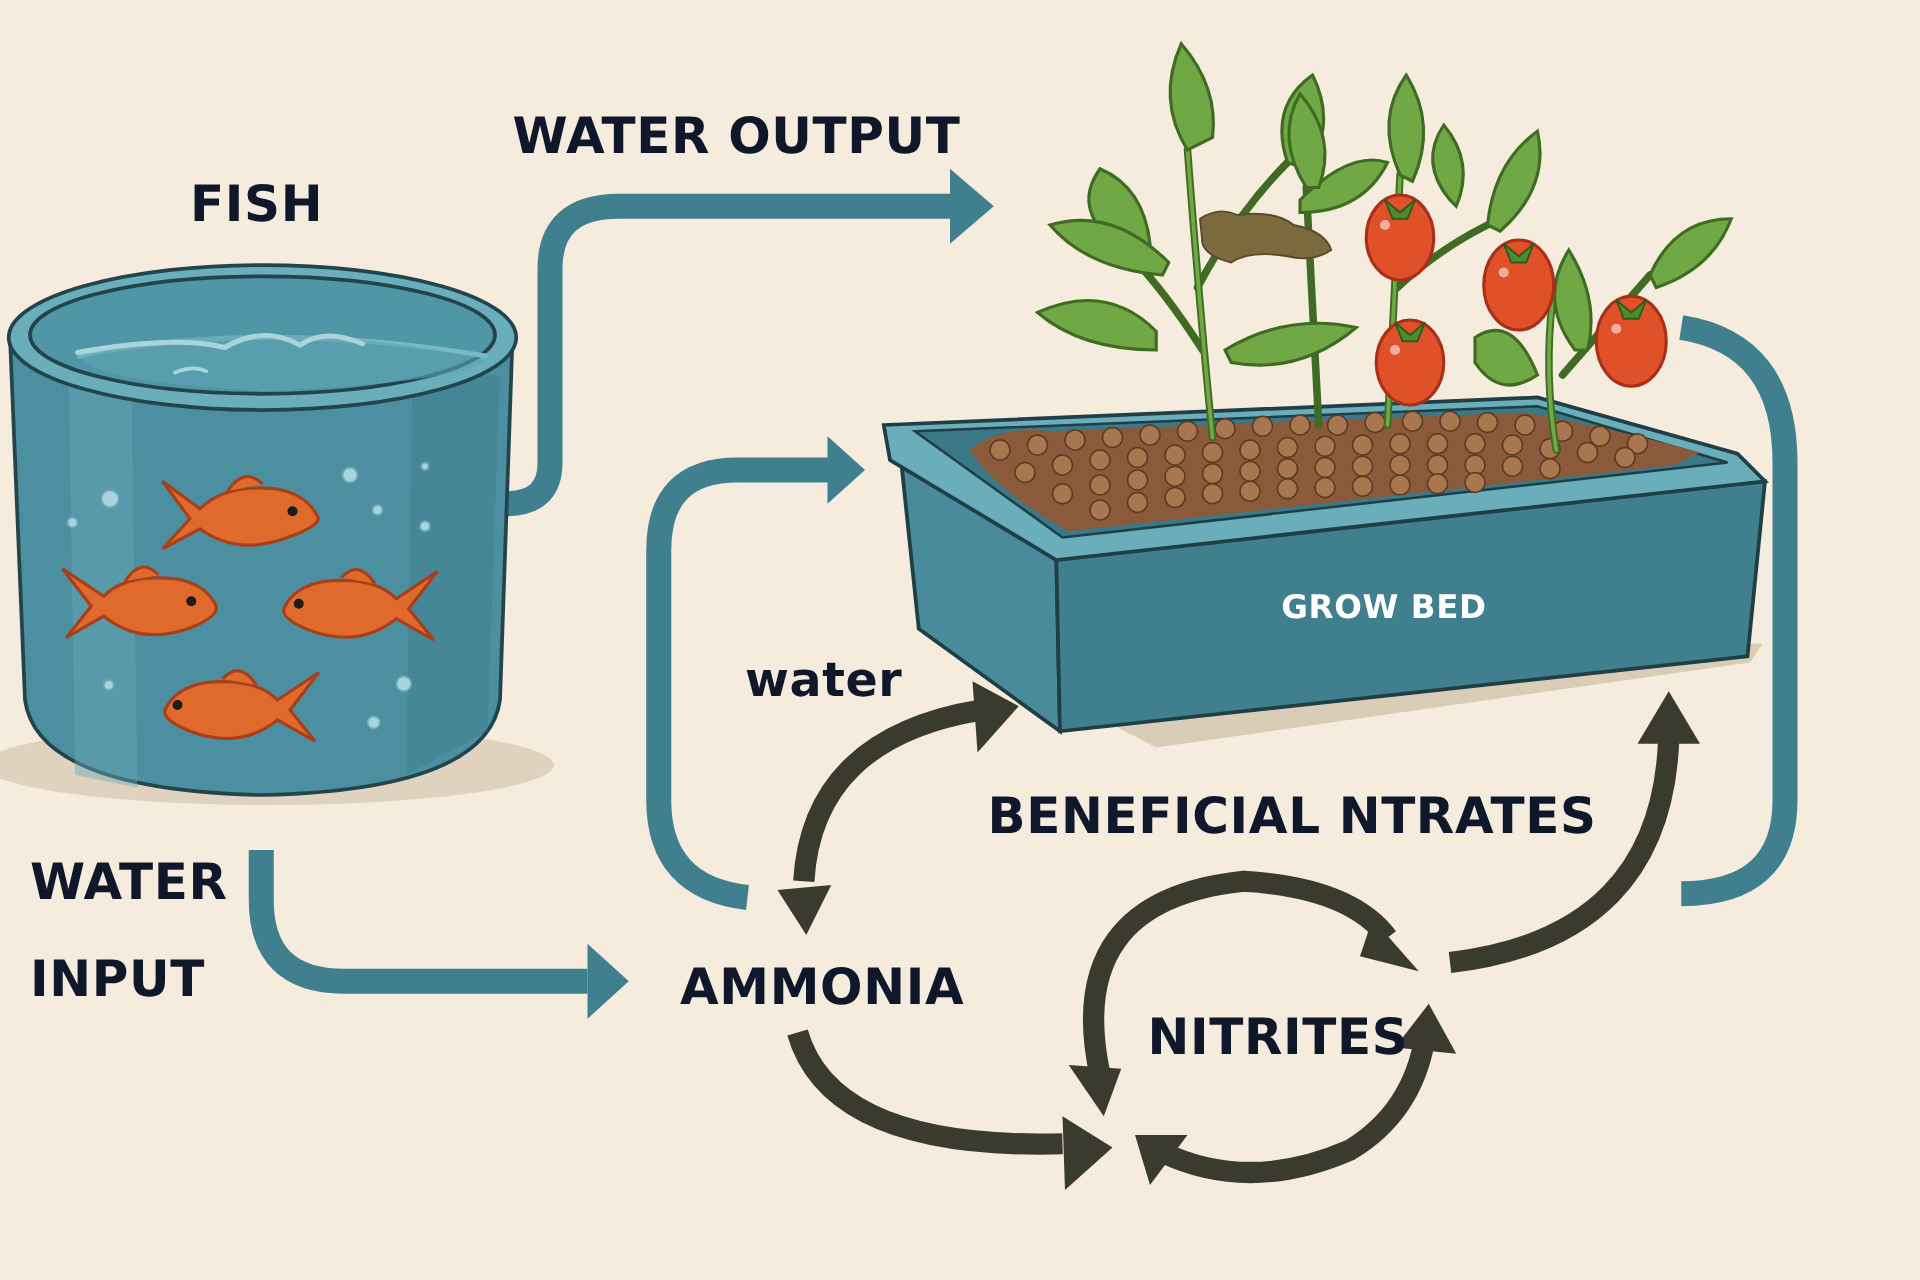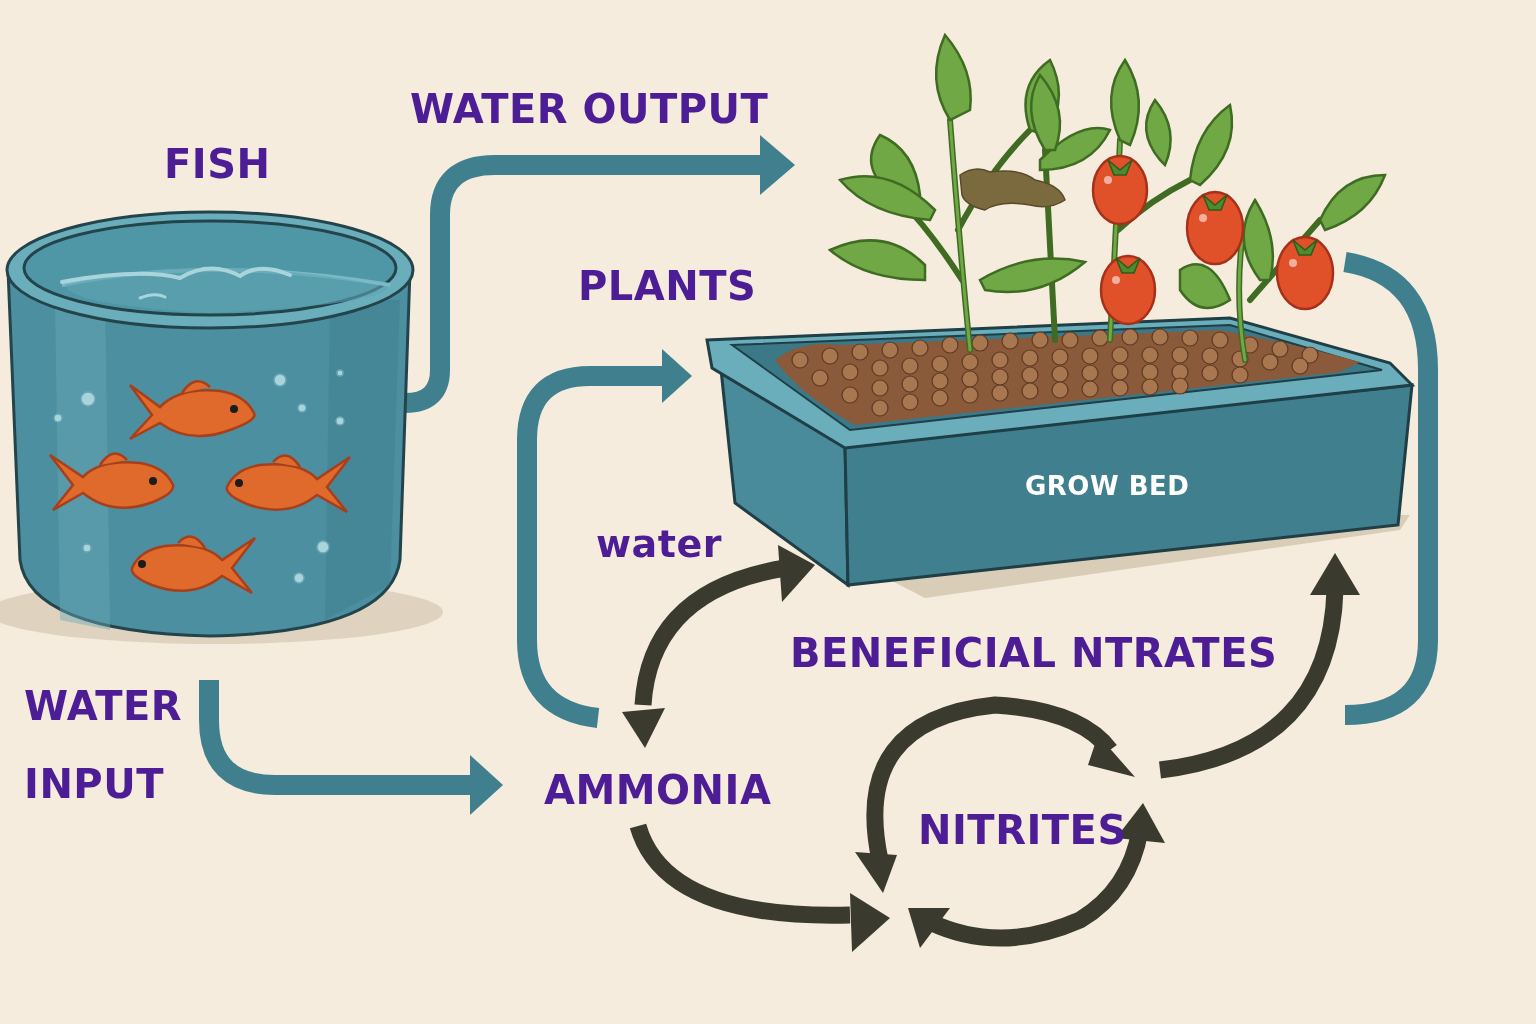--- a/index.html
+++ b/index.html
@@ -4,21 +4,21 @@
 <style>
   html, body { margin: 0; padding: 0; }
   body {
     width: 1536px; height: 1024px; overflow: hidden;
     background: #f5ecdd;
     font-family: "Liberation Sans", "DejaVu Sans", sans-serif;
   }
   #stage { position: relative; width: 1536px; height: 1024px; }
   svg.art { position: absolute; left: 0; top: 0; }
   .lbl {
-    position: absolute; color: #4c1d95; font-weight: 700;
+    position: absolute; color: #0f172a; font-weight: 700;
     font-family: "DejaVu Sans", "Liberation Sans", sans-serif;
     letter-spacing: 0.5px; white-space: nowrap; line-height: 1;
   }
   .lbl.big { font-size: 40px; }
   .lbl.lower { font-size: 38px; font-weight: 700; }
   .lbl.white { color: #ffffff; font-size: 26px; }
 </style>
 </head>
 <body>
 
@@ -237,23 +237,22 @@
     <polygon points="622,712 665,708 645,748"></polygon>
     <polygon points="850,893 890,918 852,952"></polygon>
     <polygon points="1098,735 1135,777 1088,765"></polygon>
     <polygon points="1116,838 1143,803 1165,843"></polygon>
     <polygon points="855,852 897,855 883,893"></polygon>
     <polygon points="908,908 950,908 920,948"></polygon>
     <polygon points="1310,595 1335,553 1360,595"></polygon>
   </g>
 </svg>
 
-<div class="lbl big" style="left:152px;top:144px;margin-left:12px;">FISH</div>
+<div class="lbl big" style="left:152px;top:144px;">FISH</div>
 <div class="lbl big" style="left:410px;top:89px;">WATER OUTPUT</div>
-<div class="lbl big" style="left:578px;top:266px;">PLANTS</div>
 <div class="lbl white" style="left:1025px;top:473px;">GROW BED</div>
 <div class="lbl lower" style="left:596px;top:525px;">water</div>
 <div class="lbl big" style="left:790px;top:633px;">BENEFICIAL NTRATES</div>
 <div class="lbl big" style="left:24px;top:686px;">WATER</div>
 <div class="lbl big" style="left:24px;top:764px;">INPUT</div>
 <div class="lbl big" style="left:918px;top:810px;">NITRITES</div>
 <div class="lbl big" style="left:544px;top:770px;">AMMONIA</div>
 
 </div>
 

